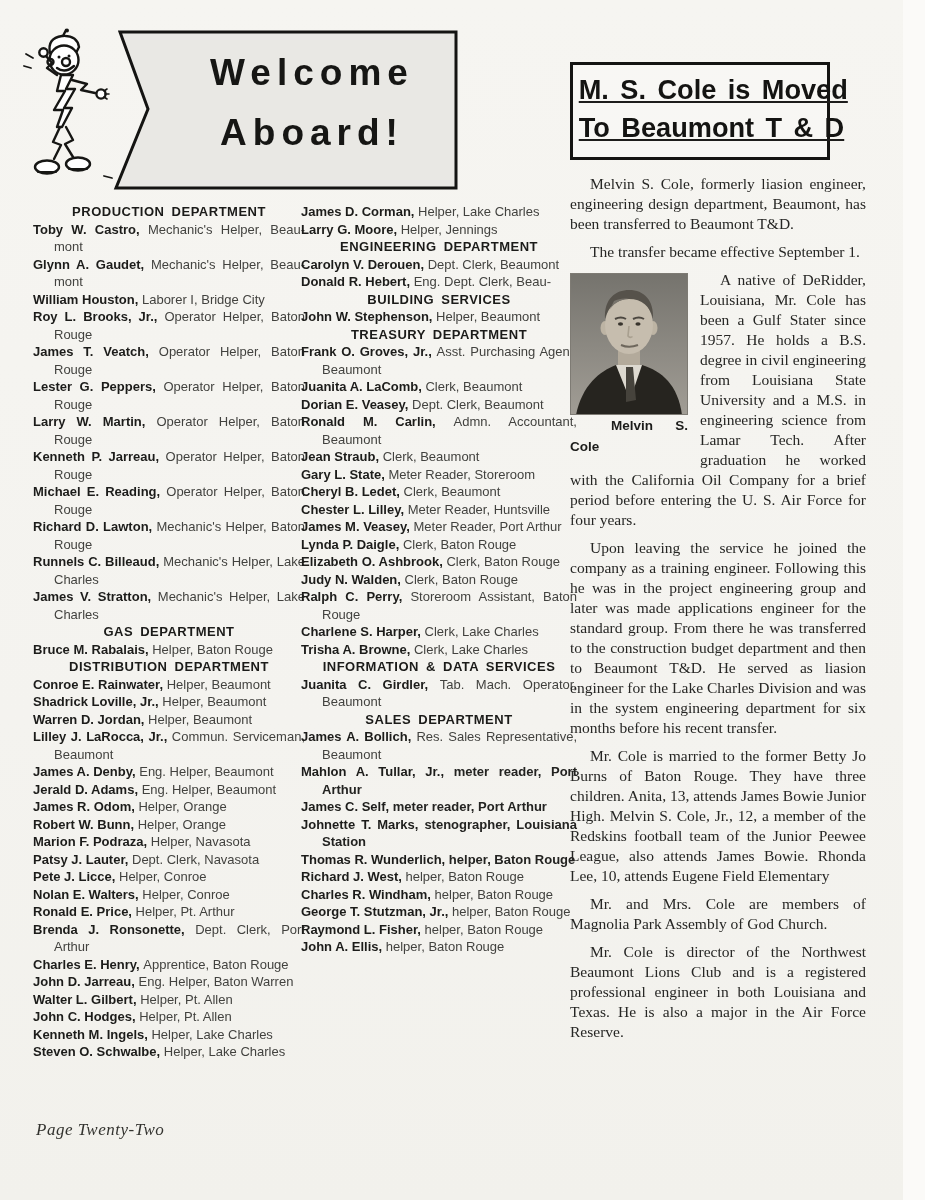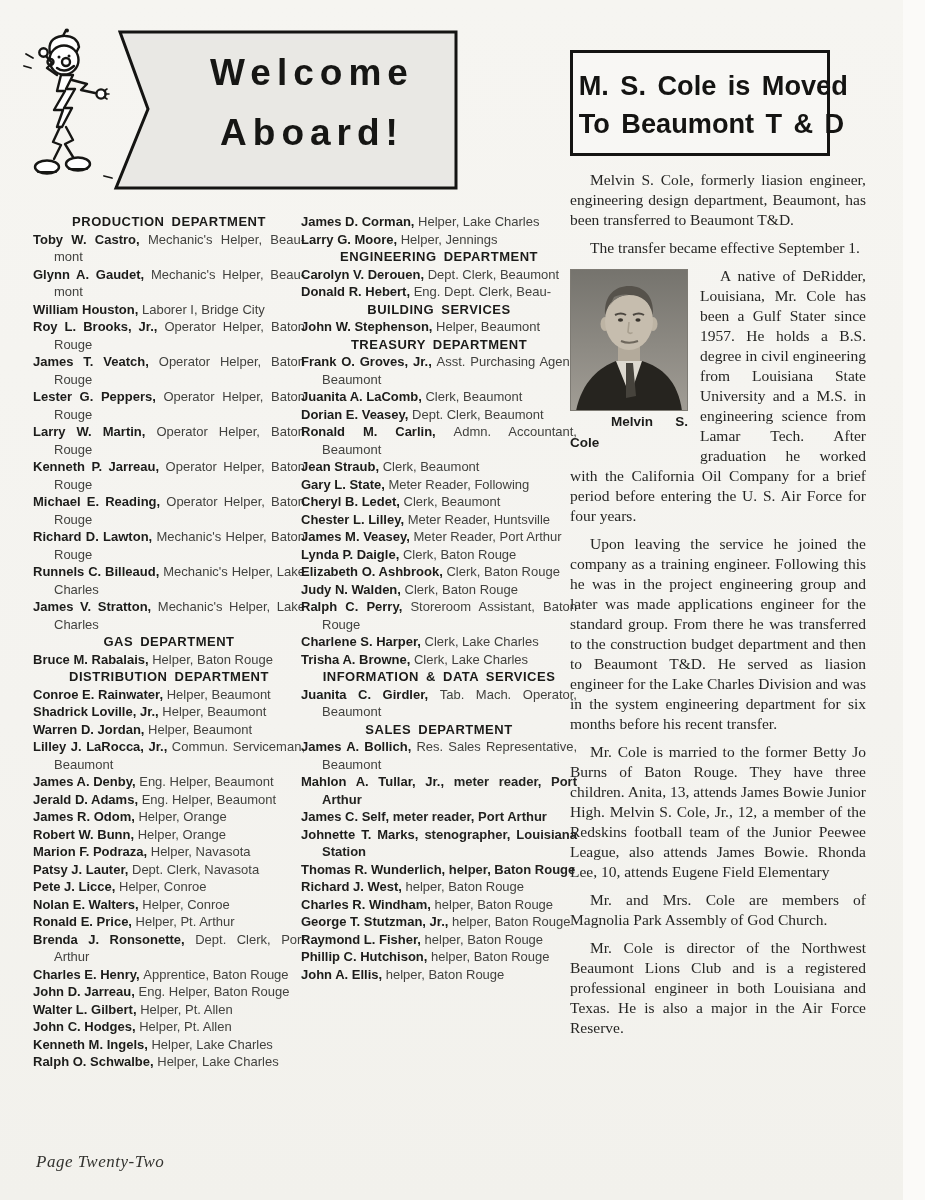--- a/index.html
+++ b/index.html
@@ -22,40 +22,40 @@
   .banner-line{
     position:absolute;left:58px;right:8px;text-align:center;
     font-weight:bold;font-size:37px;letter-spacing:6px;color:#161614;
     font-family:"Liberation Sans", sans-serif;
   }
   #banner-line1{top:26px;}
   #banner-line2{top:86px;}
 
   
   .col{
-    position:absolute;top:213px;
+    position:absolute;top:203px;
     font-size:13px;line-height:17.5px;color:#3f3f3d;
     text-align:justify;
   }
   #col1{left:33px;width:272px;}
   #col2{left:301px;width:276px;}
   .dept{
     font-weight:bold;text-align:center;color:#1b1b19;
     letter-spacing:0.5px;word-spacing:3px;
   }
   .entry{padding-left:21px;text-indent:-21px;}
   .entry .nm{font-weight:bold;color:#1c1c1a;}
   .entry .rl{color:#42423f;}
   .entry.bold-role .rl{font-weight:bold;color:#232321;}
 
   
   #article{position:absolute;left:570px;top:50px;width:296px;}
   #headline-box{
     width:250px;border:3px solid #141412;
-    padding:14px 2px 10px 2px;margin:0 0 14px 0;background:rgba(255,255,255,0.25);
+    padding:6px 2px 10px 2px;margin:12px 0 14px 0;background:rgba(255,255,255,0.25);text-decoration:underline;
   }
   .headline-line{
     text-align:center;font-weight:bold;font-size:28px;line-height:38px;
     color:#141412;transform:scaleX(0.97);word-spacing:4px;
     font-family:"Liberation Sans", sans-serif;white-space:nowrap;
   }
   #paras p{
     margin:0 0 8px 0;
     font-family:"Liberation Serif", serif;
     font-size:15.5px;line-height:20px;color:#262624;
@@ -68,21 +68,21 @@
   .photo-caption{
     margin-top:5px;text-align:left;
     font-family:"Liberation Sans", sans-serif;
     font-weight:bold;font-size:13.5px;color:#1c1c1a;word-spacing:2px;padding-left:41px;
   }
 
   
   #page-number{
     position:absolute;left:36px;top:1120px;
     font-family:"Liberation Serif", serif;font-style:italic;
-    font-size:17px;color:#33332f;letter-spacing:0.5px;margin-top:32px;
+    font-size:17px;color:#33332f;letter-spacing:0.5px;
   }
   #scan-edge{
     position:absolute;left:908px;top:30px;width:2px;height:1168px;
     background:linear-gradient(180deg,
       rgba(110,110,105,0) 0%,
       rgba(110,110,105,0.18) 8%,
       rgba(100,100,95,0.25) 52%,
       rgba(45,45,42,0.7) 66%,
       rgba(25,25,22,0.9) 100%);
   }
@@ -163,41 +163,41 @@
       <div class="entry"><span class="nm">Jerald D. Adams, </span><span class="rl">Eng. Helper, Beaumont</span></div>
       <div class="entry"><span class="nm">James R. Odom, </span><span class="rl">Helper, Orange</span></div>
       <div class="entry"><span class="nm">Robert W. Bunn, </span><span class="rl">Helper, Orange</span></div>
       <div class="entry"><span class="nm">Marion F. Podraza, </span><span class="rl">Helper, Navasota</span></div>
       <div class="entry"><span class="nm">Patsy J. Lauter, </span><span class="rl">Dept. Clerk, Navasota</span></div>
       <div class="entry"><span class="nm">Pete J. Licce, </span><span class="rl">Helper, Conroe</span></div>
       <div class="entry"><span class="nm">Nolan E. Walters, </span><span class="rl">Helper, Conroe</span></div>
       <div class="entry"><span class="nm">Ronald E. Price, </span><span class="rl">Helper, Pt. Arthur</span></div>
       <div class="entry"><span class="nm">Brenda J. Ronsonette, </span><span class="rl">Dept. Clerk, Port Arthur</span></div>
       <div class="entry"><span class="nm">Charles E. Henry, </span><span class="rl">Apprentice, Baton Rouge</span></div>
-      <div class="entry"><span class="nm">John D. Jarreau, </span><span class="rl">Eng. Helper, Baton Rouge</span></div>
+      <div class="entry"><span class="nm">John D. Jarreau, </span><span class="rl">Eng. Helper, Baton Warren</span></div>
       <div class="entry"><span class="nm">Walter L. Gilbert, </span><span class="rl">Helper, Pt. Allen</span></div>
       <div class="entry"><span class="nm">John C. Hodges, </span><span class="rl">Helper, Pt. Allen</span></div>
       <div class="entry"><span class="nm">Kenneth M. Ingels, </span><span class="rl">Helper, Lake Charles</span></div>
-      <div class="entry"><span class="nm">Ralph O. Schwalbe, </span><span class="rl">Helper, Lake Charles</span></div>
+      <div class="entry"><span class="nm">Steven O. Schwalbe, </span><span class="rl">Helper, Lake Charles</span></div>
     </div>
   <div class="col" id="col2">
       <div class="entry"><span class="nm">James D. Corman, </span><span class="rl">Helper, Lake Charles</span></div>
       <div class="entry"><span class="nm">Larry G. Moore, </span><span class="rl">Helper, Jennings</span></div>
       <div class="dept">ENGINEERING DEPARTMENT</div>
       <div class="entry"><span class="nm">Carolyn V. Derouen, </span><span class="rl">Dept. Clerk, Beau­mont</span></div>
       <div class="entry"><span class="nm">Donald R. Hebert, </span><span class="rl">Eng. Dept. Clerk, Beau-</span></div>
       <div class="dept">BUILDING SERVICES</div>
       <div class="entry"><span class="nm">John W. Stephenson, </span><span class="rl">Helper, Beaumont</span></div>
       <div class="dept">TREASURY DEPARTMENT</div>
       <div class="entry"><span class="nm">Frank O. Groves, Jr., </span><span class="rl">Asst. Purchasing Agent, Beaumont</span></div>
       <div class="entry"><span class="nm">Juanita A. LaComb, </span><span class="rl">Clerk, Beaumont</span></div>
       <div class="entry"><span class="nm">Dorian E. Veasey, </span><span class="rl">Dept. Clerk, Beaumont</span></div>
       <div class="entry"><span class="nm">Ronald M. Carlin, </span><span class="rl">Admn. Accountant, Beaumont</span></div>
       <div class="entry"><span class="nm">Jean Straub, </span><span class="rl">Clerk, Beaumont</span></div>
-      <div class="entry"><span class="nm">Gary L. State, </span><span class="rl">Meter Reader, Following</span></div>
+      <div class="entry"><span class="nm">Gary L. State, </span><span class="rl">Meter Reader, Storeroom</span></div>
       <div class="entry"><span class="nm">Cheryl B. Ledet, </span><span class="rl">Clerk, Beaumont</span></div>
       <div class="entry"><span class="nm">Chester L. Lilley, </span><span class="rl">Meter Reader, Huntsville</span></div>
       <div class="entry"><span class="nm">James M. Veasey, </span><span class="rl">Meter Reader, Port Arthur</span></div>
       <div class="entry"><span class="nm">Lynda P. Daigle, </span><span class="rl">Clerk, Baton Rouge</span></div>
       <div class="entry"><span class="nm">Elizabeth O. Ashbrook, </span><span class="rl">Clerk, Baton Rouge</span></div>
       <div class="entry"><span class="nm">Judy N. Walden, </span><span class="rl">Clerk, Baton Rouge</span></div>
       <div class="entry"><span class="nm">Ralph C. Perry, </span><span class="rl">Storeroom Assistant, Baton Rouge</span></div>
       <div class="entry"><span class="nm">Charlene S. Harper, </span><span class="rl">Clerk, Lake Charles</span></div>
       <div class="entry"><span class="nm">Trisha A. Browne, </span><span class="rl">Clerk, Lake Charles</span></div>
       <div class="dept">INFORMATION &amp; DATA SERVICES</div>
@@ -205,21 +205,20 @@
       <div class="dept">SALES DEPARTMENT</div>
       <div class="entry"><span class="nm">James A. Bollich, </span><span class="rl">Res. Sales Representa­tive, Beaumont</span></div>
       <div class="entry bold-role"><span class="nm">Mahlon A. Tullar, Jr., </span><span class="rl">meter reader, Port Arthur</span></div>
       <div class="entry bold-role"><span class="nm">James C. Self, </span><span class="rl">meter reader, Port Arthur</span></div>
       <div class="entry bold-role"><span class="nm">Johnette T. Marks, </span><span class="rl">stenographer, Louisi­ana Station</span></div>
       <div class="entry bold-role"><span class="nm">Thomas R. Wunderlich, </span><span class="rl">helper, Baton Rouge</span></div>
       <div class="entry"><span class="nm">Richard J. West, </span><span class="rl">helper, Baton Rouge</span></div>
       <div class="entry"><span class="nm">Charles R. Windham, </span><span class="rl">helper, Baton Rouge</span></div>
       <div class="entry"><span class="nm">George T. Stutzman, Jr., </span><span class="rl">helper, Baton Rouge</span></div>
       <div class="entry"><span class="nm">Raymond L. Fisher, </span><span class="rl">helper, Baton Rouge</span></div>
-      <div class="entry"><span class="nm">Phillip C. Hutchison, </span><span class="rl">helper, Baton Rouge</span></div>
       <div class="entry"><span class="nm">John A. Ellis, </span><span class="rl">helper, Baton Rouge</span></div>
     </div>
 
   <div id="article">
     <div id="headline-box">
       <div class="headline-line">M. S. Cole is Moved</div>
       <div class="headline-line">To Beaumont T &amp; D</div>
     </div>
     <div id="paras">
         <p>Melvin S. Cole, formerly liasion engineer, engineering design department, Beaumont, has been transferred to Beaumont T&amp;D.</p>

